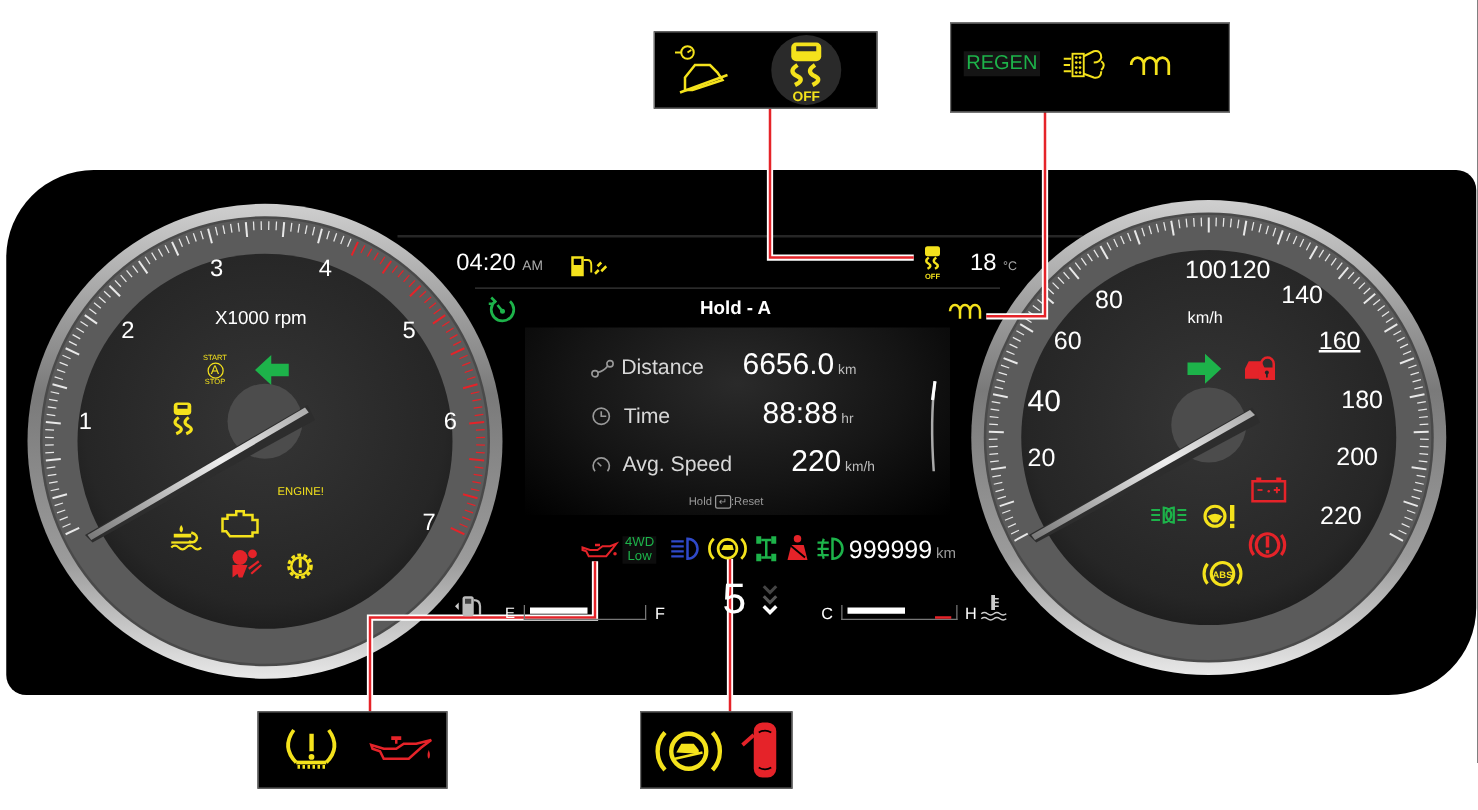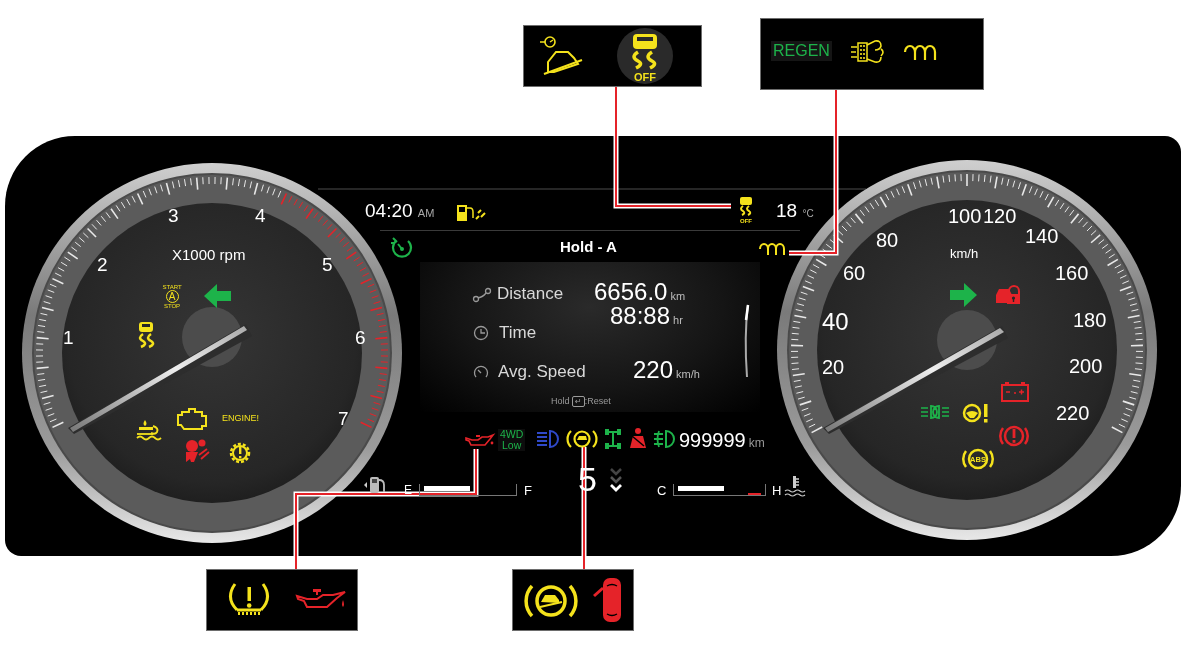--- a/index.html
+++ b/index.html
@@ -354,42 +354,42 @@
 <svg class="abs" style="left:135px;top:418px;" width="28" height="26">
     <path d="M10 2 q-3 4 0 6 q3 -2 0 -6z" fill="#f4e21c"></path>
     <rect x="4" y="9" width="14" height="3" fill="#f4e21c"></rect>
     <path d="M18 8 q6 2 4 6 q-2 3 -6 1" stroke="#f4e21c" stroke-width="2" fill="none"></path>
     <path d="M2 20 q3 -3 6 0 q3 3 6 0 q3 -3 6 0 q3 3 6 0" stroke="#f4e21c" stroke-width="1.8" fill="none"></path>
     <line x1="2" y1="16" x2="18" y2="16" stroke="#f4e21c" stroke-width="1.8"></line>
   </svg>
 <svg class="abs" style="left:175px;top:407px;" width="34" height="24">
     <path d="M3 8 h4 v-3 h7 v-3 h6 v3 h7 v4 h4 v10 h-4 v3 h-18 l-3 -4 h-3z" stroke="#f4e21c" stroke-width="2" fill="none"></path>
   </svg>
-<div class="abs yellow" style="left:222px;top:413px;font-size:9px;">ENGINE!</div>
+<div class="abs yellow" style="left:222px;top:388px;font-size:9px;">ENGINE!</div>
 <svg class="abs" style="left:182px;top:438px;" width="30" height="26">
     <circle cx="10" cy="8" r="6" fill="#e52329"></circle>
     <circle cx="20" cy="5" r="3.5" fill="#e52329"></circle>
     <path d="M4 14 h12 l-4 10 h-3 l-1-3 -4 3 z" fill="#e52329"></path>
     <path d="M17 17 l8 -6 M19 21 l8 -7" stroke="#e52329" stroke-width="1.8"></path>
   </svg>
 <svg class="abs" style="left:227px;top:440px;" width="26" height="26">
     <circle cx="13" cy="13" r="9" stroke="#f4e21c" stroke-width="2.5" fill="none" stroke-dasharray="3 2"></circle>
     <circle cx="13" cy="13" r="7" stroke="#f4e21c" stroke-width="2" fill="none"></circle>
     <rect x="12" y="7" width="2.4" height="7" fill="#f4e21c"></rect>
     <rect x="12" y="16" width="2.4" height="2.4" fill="#f4e21c"></rect>
   </svg>
 
 <div class="abs txt-w" style="left:822px;top:356px;font-size:20px;">20</div>
 <div class="abs txt-w" style="left:822px;top:308px;font-size:24px;">40</div>
 <div class="abs txt-w" style="left:843px;top:262px;font-size:20px;">60</div>
 <div class="abs txt-w" style="left:876px;top:229px;font-size:20px;">80</div>
 <div class="abs txt-w" style="left:920px;top:205px;font-size:20px;margin-left:28px;">100</div>
 <div class="abs txt-w" style="left:983px;top:205px;font-size:20px;">120</div>
 <div class="abs txt-w" style="left:1025px;top:225px;font-size:20px;">140</div>
-<div class="abs txt-w" style="left:1055px;top:262px;font-size:20px;">160</div>
+<div class="abs txt-w" style="left:1055px;top:262px;font-size:20px;text-decoration:underline;">160</div>
 <div class="abs txt-w" style="left:1073px;top:309px;font-size:20px;">180</div>
 <div class="abs txt-w" style="left:1069px;top:355px;font-size:20px;">200</div>
 <div class="abs txt-w" style="left:1056px;top:402px;font-size:20px;">220</div>
 <div class="abs txt-w" style="left:950px;top:246px;font-size:13px;">km/h</div>
 
 <svg class="abs" style="left:950px;top:282px;" width="30" height="26">
     <polygon points="27,13 14,1 14,8 0,8 0,18 14,18 14,25" fill="#1db34a"></polygon>
   </svg>
 <svg class="abs" style="left:994px;top:283px;" width="28" height="24">
     <path d="M2 12 l3 -6 h10 l3 6 v8 h-16z" fill="#e52329"></path>
@@ -469,21 +469,21 @@
 <div class="trip-row" style="left:497px;top:284px;">Distance</div>
 <div class="abs" style="left:594px;top:278px;">
   <span style="color:#fff;font-size:24px;">6656.0</span><span class="unit">km</span>
 </div>
 
 <svg class="abs" style="left:473px;top:325px;" width="16" height="16">
     <circle cx="8" cy="8" r="6.5" stroke="#999" stroke-width="1.3" fill="none"></circle>
     <path d="M8 4 v4 h4" stroke="#999" stroke-width="1.3" fill="none"></path>
   </svg>
 <div class="trip-row" style="left:499px;top:323px;">Time</div>
-<div class="abs" style="left:610px;top:302px;">
+<div class="abs" style="left:610px;top:317px;">
   <span style="color:#fff;font-size:24px;">88:88</span><span class="unit">hr</span>
 </div>
 
 <svg class="abs" style="left:473px;top:364px;" width="16" height="16">
     <path d="M3 13 a6.5 6.5 0 1 1 10 0" stroke="#999" stroke-width="1.3" fill="none"></path>
     <line x1="8" y1="9" x2="5" y2="6" stroke="#999" stroke-width="1.3"></line>
   </svg>
 <div class="trip-row" style="left:498px;top:362px;">Avg. Speed</div>
 <div class="abs" style="left:633px;top:356px;">
   <span style="color:#fff;font-size:24px;">220</span><span class="unit">km/h</span>

